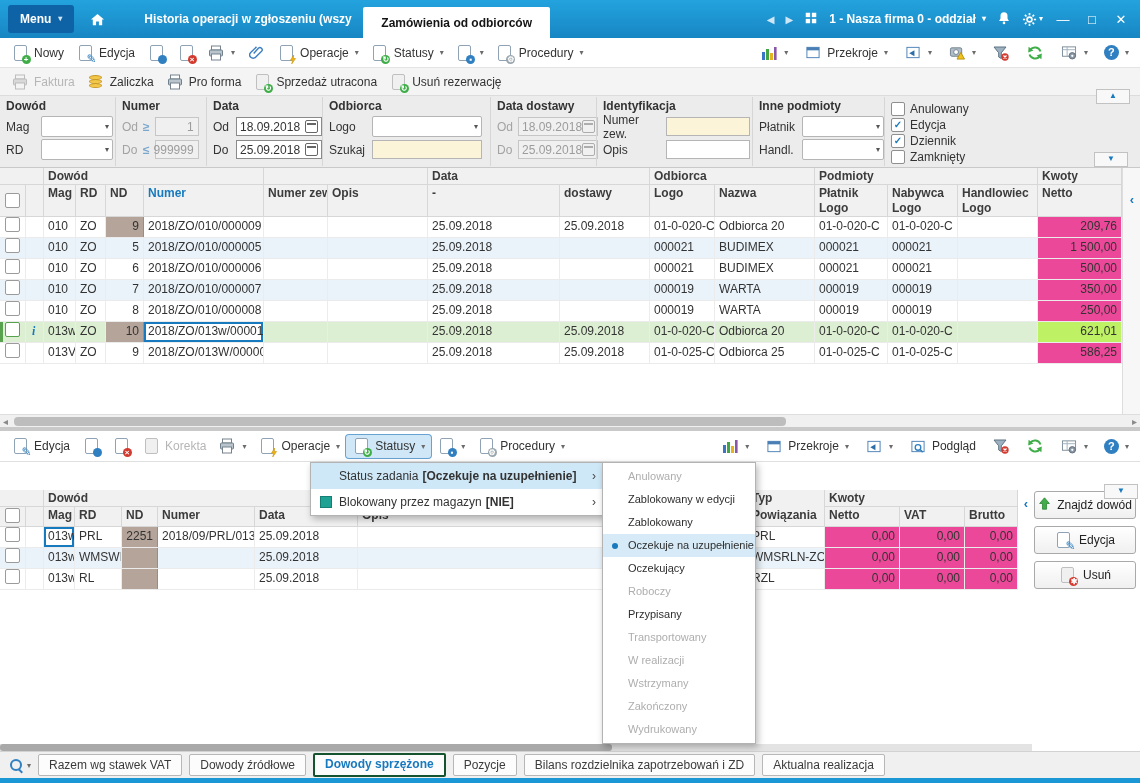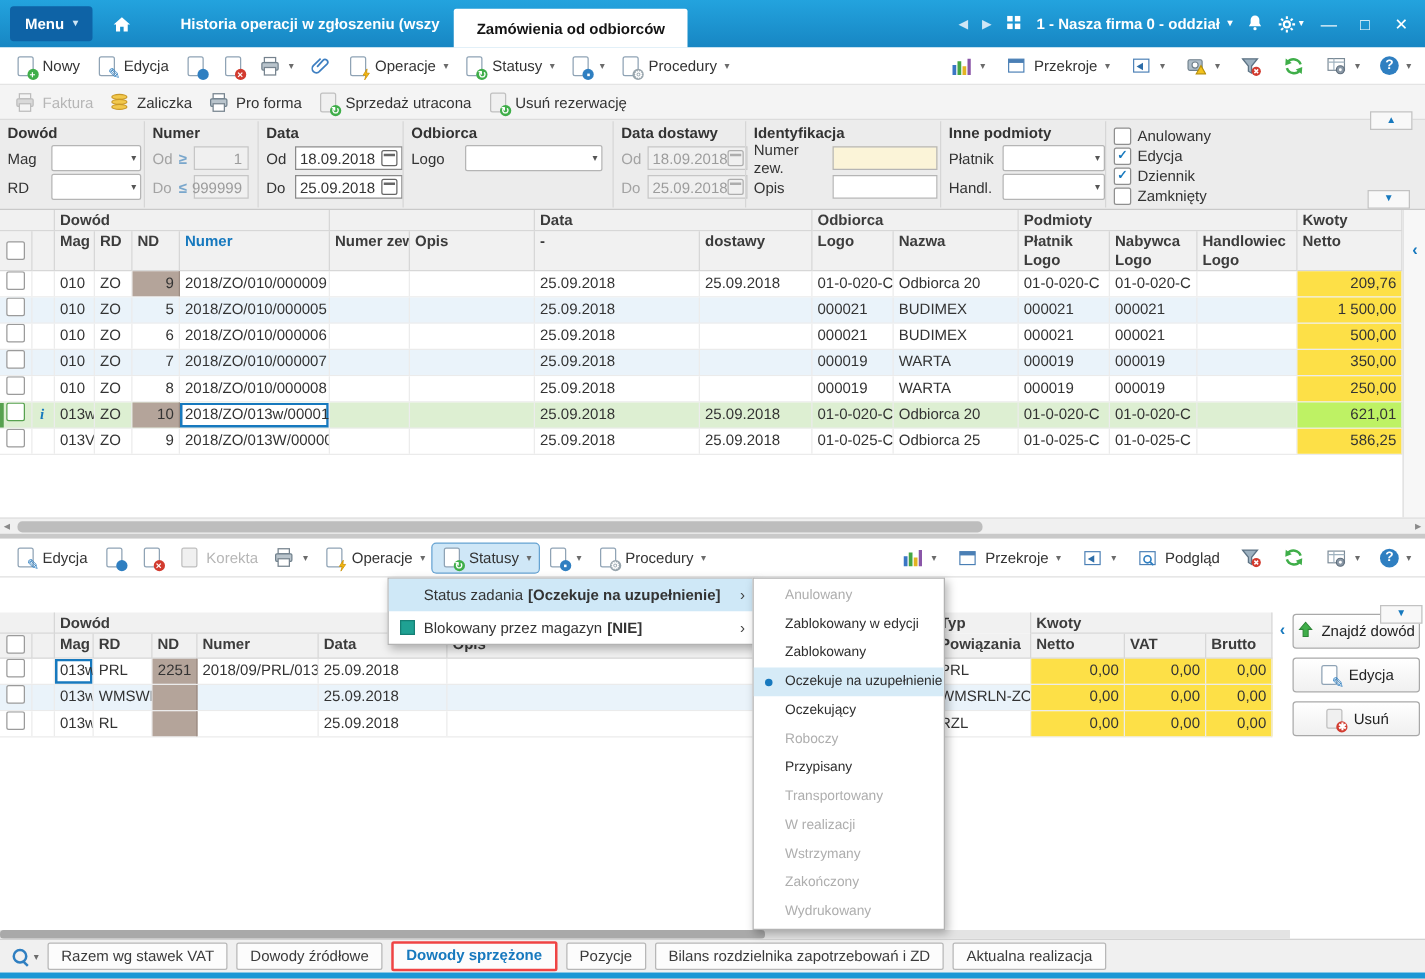--- a/index.html
+++ b/index.html
@@ -87,21 +87,21 @@
   .hc{box-sizing:border-box;border-right:1px solid #d7d7d7;border-bottom:1px solid #d7d7d7;
       padding:1px 4px 0;overflow:hidden;white-space:nowrap;font-weight:bold;color:#3c3c3c;line-height:15px}
   .hc.sort{color:#1779be}
   .grow{display:flex;height:20px;line-height:19px;background:#fff;border-bottom:1px solid #ebebeb}
   .grow.zebra{background:#eaf3fa}
   .grow.sel{background:#ddefd2}
   .grow.sel .dc:first-child{box-shadow:inset 3px 0 0 #57a14f}
   .dc{box-sizing:border-box;border-right:1px solid #ececec;padding:0 4px;overflow:hidden;white-space:nowrap}
   .num{text-align:right}
   .ndc{background:#b4a49a;border-right:1px solid #9b8b82}
-  .netto{background:#fde047}
+  .netto{background:#ec4899}
   .grow.sel .netto{background:#bef264}
   .focus-cell{box-shadow:inset 0 0 0 2px #1779be;background:#fff}
   .gcb{width:13px;height:13px;border:1px solid #9b9b9b;border-radius:2px;background:#fff;
        display:inline-block;vertical-align:-2px}
   .gcb.green{border-color:#57a14f}
   .info-i{color:#1779be;font-weight:bold;font-style:italic;font-family:"Liberation Serif",serif;margin-left:2px}
   
   .cw1{width:26px}.cw2{width:18px}.cw3{width:32px}.cw4{width:30px}.cw5{width:38px}.cw6{width:120px}
   .cw7{width:64px}.cw8{width:100px}.cw9{width:132px}.cw10{width:90px}.cw11{width:65px}.cw12{width:100px}
   .cw13{width:73px}.cw14{width:70px}.cw15{width:80px}.cw16{width:84px}
@@ -147,21 +147,21 @@
   .smitem.sel::before{content:"";position:absolute;left:9px;top:9px;width:6px;height:6px;border-radius:50%;background:#1779be}
 
   
   #hs2{position:absolute;top:744px;left:0;width:1032px;height:7px;background:#e3e3e3}
   #hs2 .thumb{position:absolute;left:0;top:0;width:612px;height:7px;background:#a9a9a9;border-radius:3px}
   #btabs{position:absolute;left:0;top:751px;width:1140px;height:27px;background:#f0f0f0;
          border-top:1px solid #d2d2d2;display:flex;align-items:center;gap:7px;padding-left:8px;
          box-sizing:border-box;overflow:hidden}
   .btab{height:20px;line-height:20px;padding:0 10px;background:#fcfcfc;border:1px solid #b7b7b7;
         border-radius:2px;white-space:nowrap;color:#3b3b3b;flex:none}
-  .btab.active{border:2px solid #ef4444;color:#1779be;font-weight:bold;line-height:18px}
+  .btab.active{border:2px solid #14532d;color:#1779be;font-weight:bold;line-height:18px}
   #bstrip{position:absolute;left:0;bottom:0;width:1140px;height:5px;background:#1b97d5}
   .mag-ic{position:relative;width:16px;height:16px}
   .mag-ic::before{content:"";position:absolute;left:2px;top:2px;width:8px;height:8px;border:2px solid #2f7fc1;border-radius:50%}
   .mag-ic::after{content:"";position:absolute;right:1px;bottom:1px;width:5px;height:2px;background:#2f7fc1;transform:rotate(45deg)}
 </style>
 </head>
 <body>
 
 <div class="app">
 
@@ -474,20 +474,24 @@
       </div>
     </div>
     <div class="fgroup" style="left:322px;width:168px">
       <div class="ftitle">Odbiorca</div>
       <div class="frow">
         <span class="flabel" style="width:38px">Logo</span>
         <div class="fselect" style="width:108px">
             <span class="sc">▾</span>
           </div>
       </div>
+      <div class="frow">
+        <span class="flabel" style="width:38px">Szukaj</span>
+        <input class="finput yellow" style="width: 102px;">
+      </div>
     </div>
     <div class="fgroup" style="left:490px;width:105px">
       <div class="ftitle">Data dostawy</div>
       <div class="frow">
         <span class="flabel dis" style="width:16px">Od</span>
         <div class="fdate dis" style="width:80px">
           <span>18.09.2018</span>
           <span class="calicon"></span>
         </div>
       </div>

